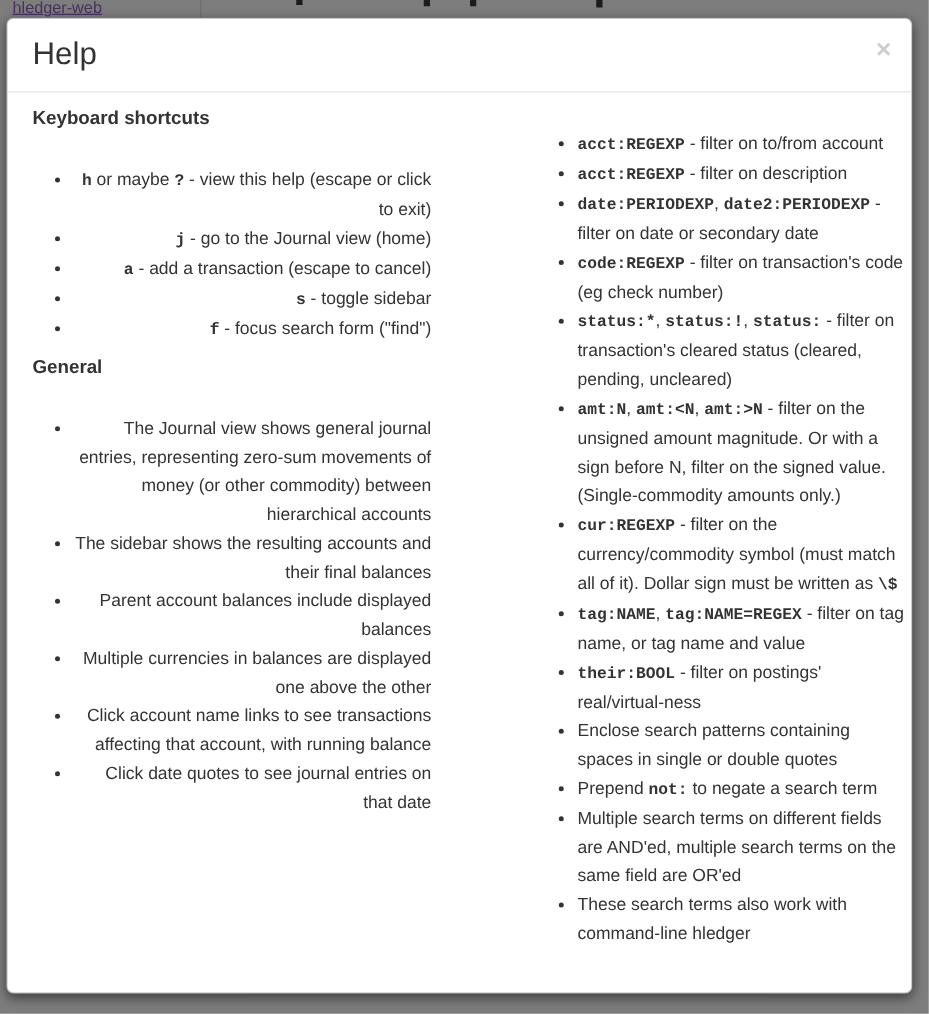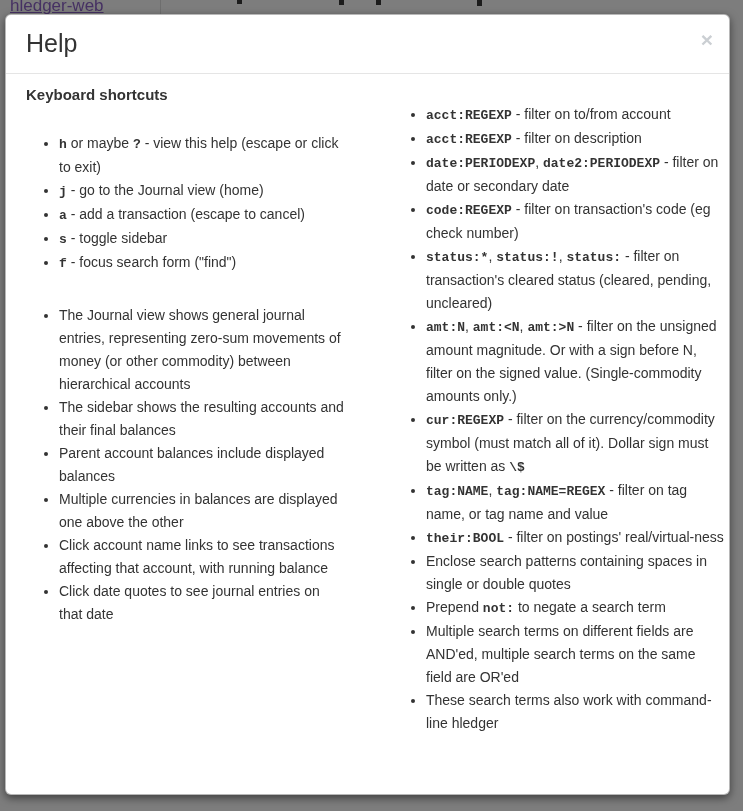--- a/index.html
+++ b/index.html
@@ -10,21 +10,21 @@
     overflow: hidden;
     background: var(--backdrop, #7d7d7d);
     font-family: "Liberation Sans", sans-serif;
     color: var(--text, #333);
   }
 
   
   .bg-strip { position: absolute; top: 0; left: 0; width: 743px; height: 14px; }
   .brand-link {
     position: absolute; left: 10px; top: -1px;
-    font-size: 17px; line-height: 14px;
+    font-size: 13px; line-height: 14px;
     color: var(--brand_link, #463163);
     text-decoration: underline;
     cursor: pointer;
   }
   .bg-vline { position: absolute; left: 160px; top: 0; width: 1px; height: 14px; background: #6e6e6e; }
   .bg-mark { position: absolute; top: 0; width: 5px; height: 5px; background: var(--fragment, #1c1c1c); }
   .bg-mark.m1 { left: 237px; height: 4px; }
   .bg-mark.m2 { left: 339px; }
   .bg-mark.m3 { left: 376px; }
   .bg-mark.m4 { left: 477px; height: 6px; }
@@ -53,41 +53,41 @@
   }
   .close-btn {
     position: absolute; right: 16px; top: 14px;
     background: none; border: 0; padding: 0;
     font-family: "Liberation Sans", sans-serif;
     font-size: 21px; font-weight: bold; line-height: 1;
     color: var(--close, #ccc);
     cursor: pointer;
   }
 
-  .modal-body { display: flex; padding: 0 0 20px 20px; }
+  .modal-body { display: flex; padding: 0 0 20px 20px; gap: 36px; }
   .col { min-width: 0; }
   .col-left  { flex: none; width: 345px; }
   .col-right { flex: 1; margin-left: 18px; }
 
   .section-heading {
     margin: 11px 0 0 0;
     font-size: 15px; font-weight: bold;
     line-height: 16px;
     color: var(--text, #333);
   }
   .col > .section-heading:first-child { margin-top: 13px; }
 
   .help-list {
     margin: 29px 0 0 0;
     padding: 0 0 0 33px;
     list-style: disc;
     font-size: 14px;
     line-height: 23px;
   }
-  .col-left  .help-list li { padding-right: 26px; }
+  .col-left  .help-list li { padding-right: 26px; text-align: right; }
   .col-right .help-list { padding-left: 37px; }
   .col-right .help-list li { padding-right: 4px; }
 
   code {
     font-family: "Liberation Mono", monospace;
     font-weight: bold;
     font-size: 13px;
     color: var(--text, #333);
   }
 </style>
@@ -111,20 +111,21 @@
   <div class="modal-body">
     <div class="col col-left" id="col-left">
         <h3 class="section-heading">Keyboard shortcuts</h3>
         <ul class="help-list">
           <li><code>h</code> or maybe <code>?</code> - view this help (escape or click to exit)</li>
           <li><code>j</code> - go to the Journal view (home)</li>
           <li><code>a</code> - add a transaction (escape to cancel)</li>
           <li><code>s</code> - toggle sidebar</li>
           <li><code>f</code> - focus search form ("find")</li>
         </ul>
+        <h3 class="section-heading">General</h3>
         <ul class="help-list">
           <li>The Journal view shows general journal entries, representing zero-sum movements of money (or other commodity) between hierarchical accounts</li>
           <li>The sidebar shows the resulting accounts and their final balances</li>
           <li>Parent account balances include displayed balances</li>
           <li>Multiple currencies in balances are displayed one above the other</li>
           <li>Click account name links to see transactions affecting that account, with running balance</li>
           <li>Click date quotes to see journal entries on that date</li>
         </ul>
       </div>
     <div class="col col-right" id="col-right">

